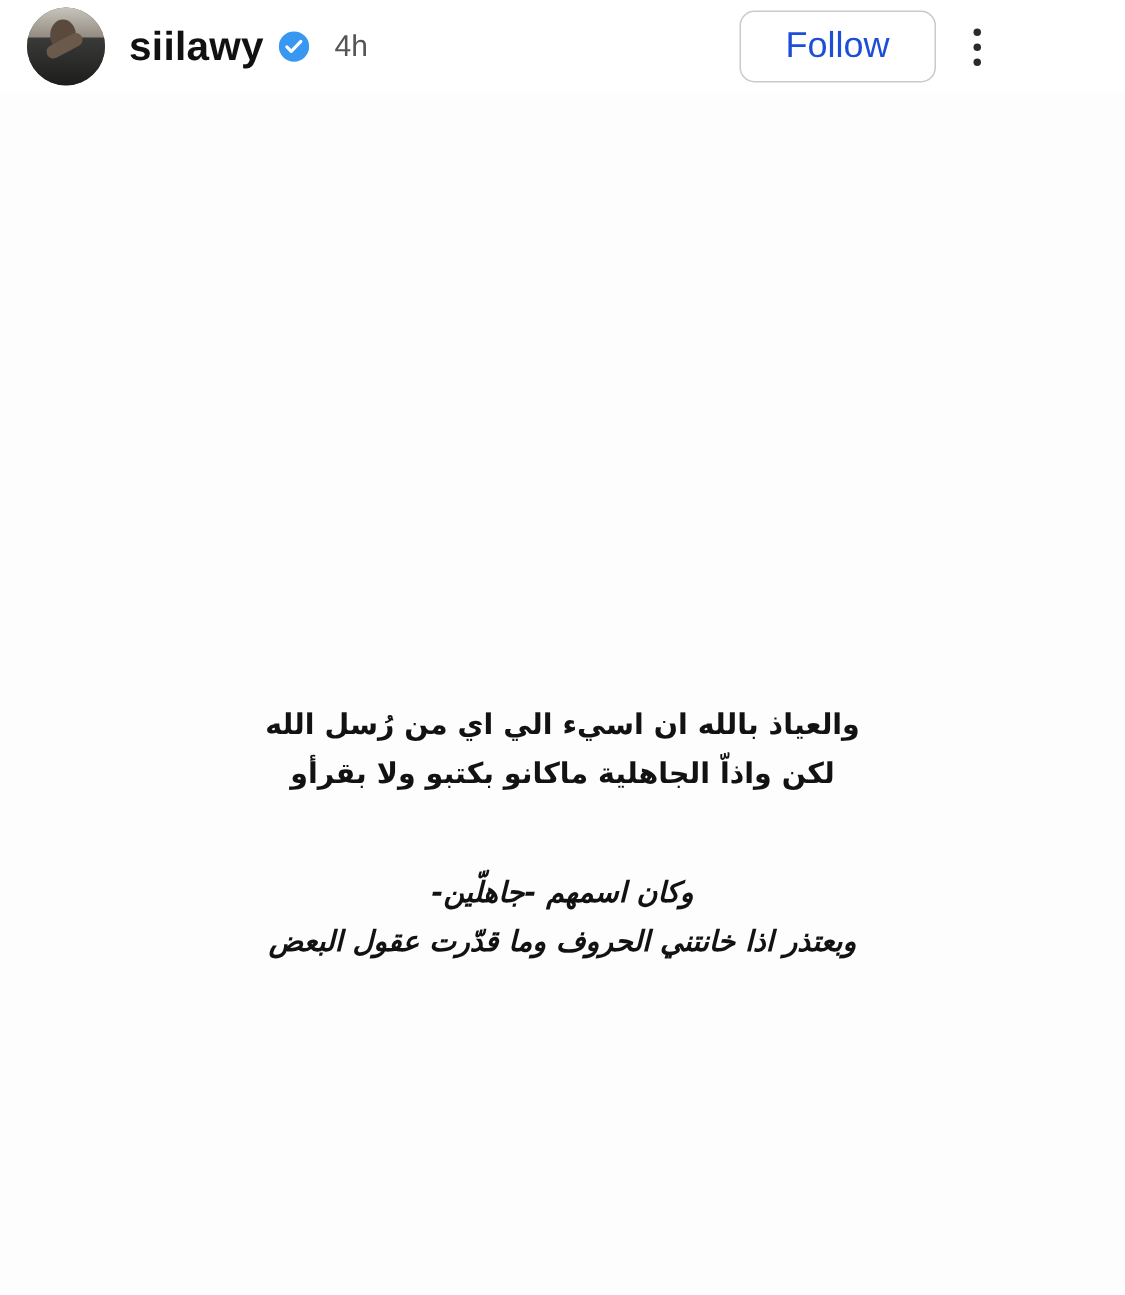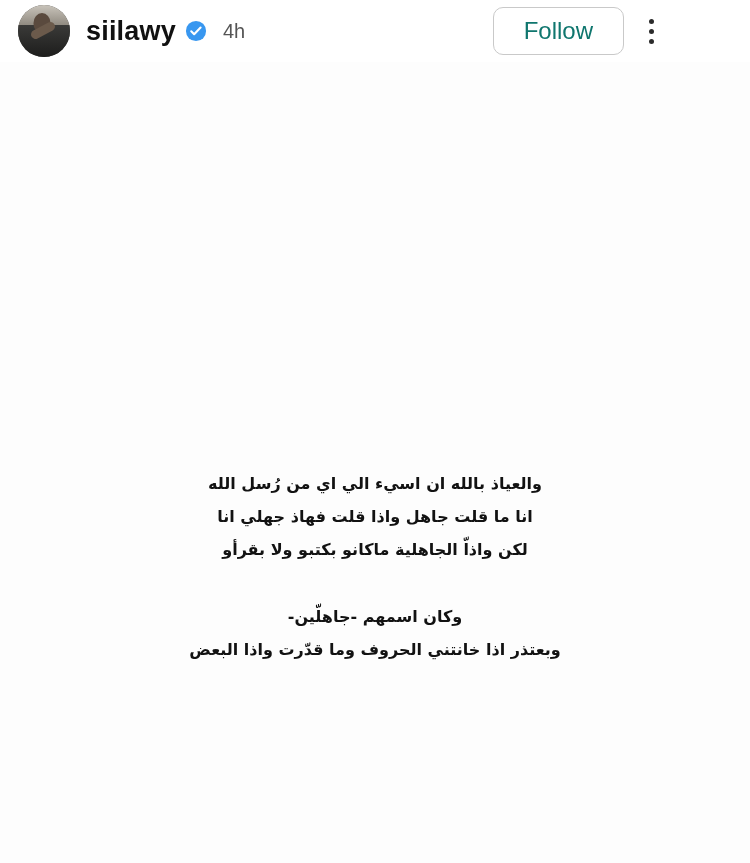--- a/index.html
+++ b/index.html
@@ -94,21 +94,21 @@
     font-size: 20px;
     color: #555555;
     line-height: 1;
   }
   .spacer { flex: 1 1 auto; }
 
   .follow-btn {
     border: 1.6px solid #c9c9c9;
     border-radius: 10px;
     background: #ffffff;
-    color: #0f766e;
+    color: #1d4ed8;
     font-size: 24px;
     font-family: "Liberation Sans", sans-serif;
     padding: 11px 30px;
     line-height: 1;
     cursor: pointer;
     white-space: nowrap;
   }
   .more-btn {
     margin-left: 16px;
     width: 22px;
@@ -143,27 +143,28 @@
     left: 0;
     top: 405px;
     width: 750px;
     text-align: center;
     direction: rtl;
     unicode-bidi: embed;
     font-family: "DejaVu Sans", sans-serif;
     color: #121212;
   }
   .para {
-    font-size: 16px;
+    font-size: 19px;
     line-height: 33px;
     font-weight: bold;
     letter-spacing: 0.2px;
   }
   .para.p2 {
-    margin-top: 34px;
+    margin-top: 46px;
+    font-style: italic;
   }
   .para .line {
     display: block;
     white-space: nowrap;
   }
 </style>
 </head>
 <body>
 
 <div class="story">
@@ -195,25 +196,24 @@
       <i></i>
       <i></i>
     </div>
   </div>
 
   <div class="story-body">
     <div class="text-block">
 
       <div class="para p1">
         <span class="line">والعياذ بالله ان اسيء الي اي من رُسل الله</span>
-        <span class="line">انا ما قلت جاهل واذا قلت فهاذ جهلي انا</span>
         <span class="line">لكن واذاّ الجاهلية ماكانو بكتبو ولا بقرأو</span>
       </div>
 
       <div class="para p2">
         <span class="line">وكان اسمهم -جاهلّين-</span>
-        <span class="line">وبعتذر اذا خانتني الحروف وما قدّرت واذا البعض</span>
+        <span class="line">وبعتذر اذا خانتني الحروف وما قدّرت عقول البعض</span>
       </div>
 
     </div>
   </div>
 
 </div>
 
 </body></html>

